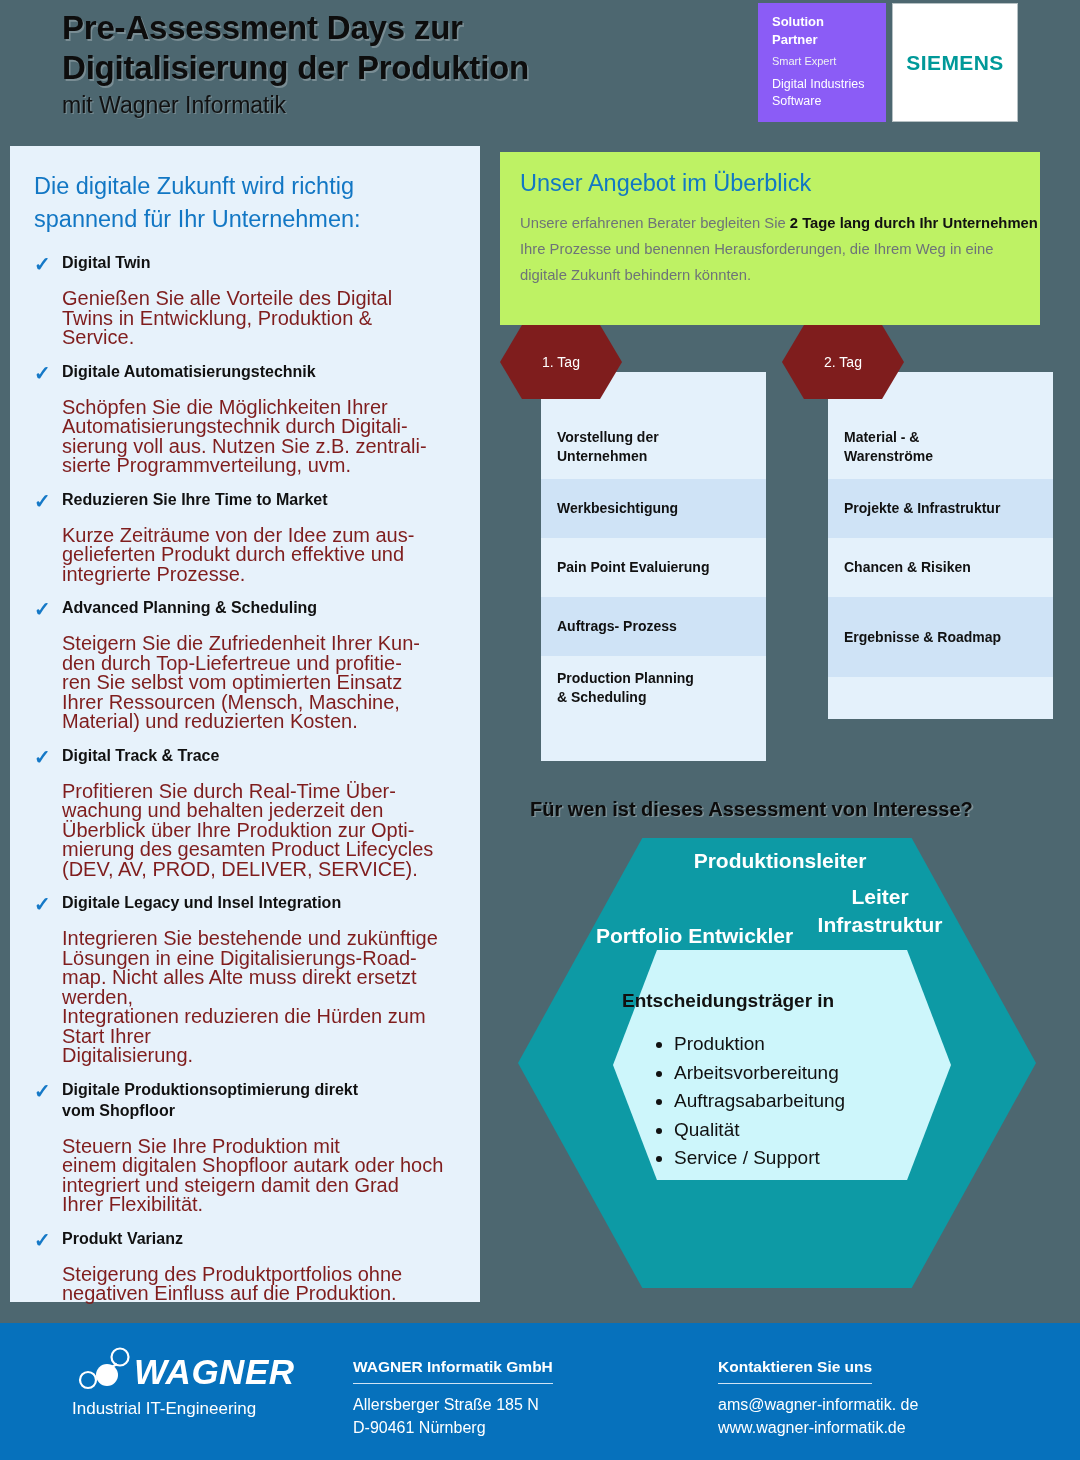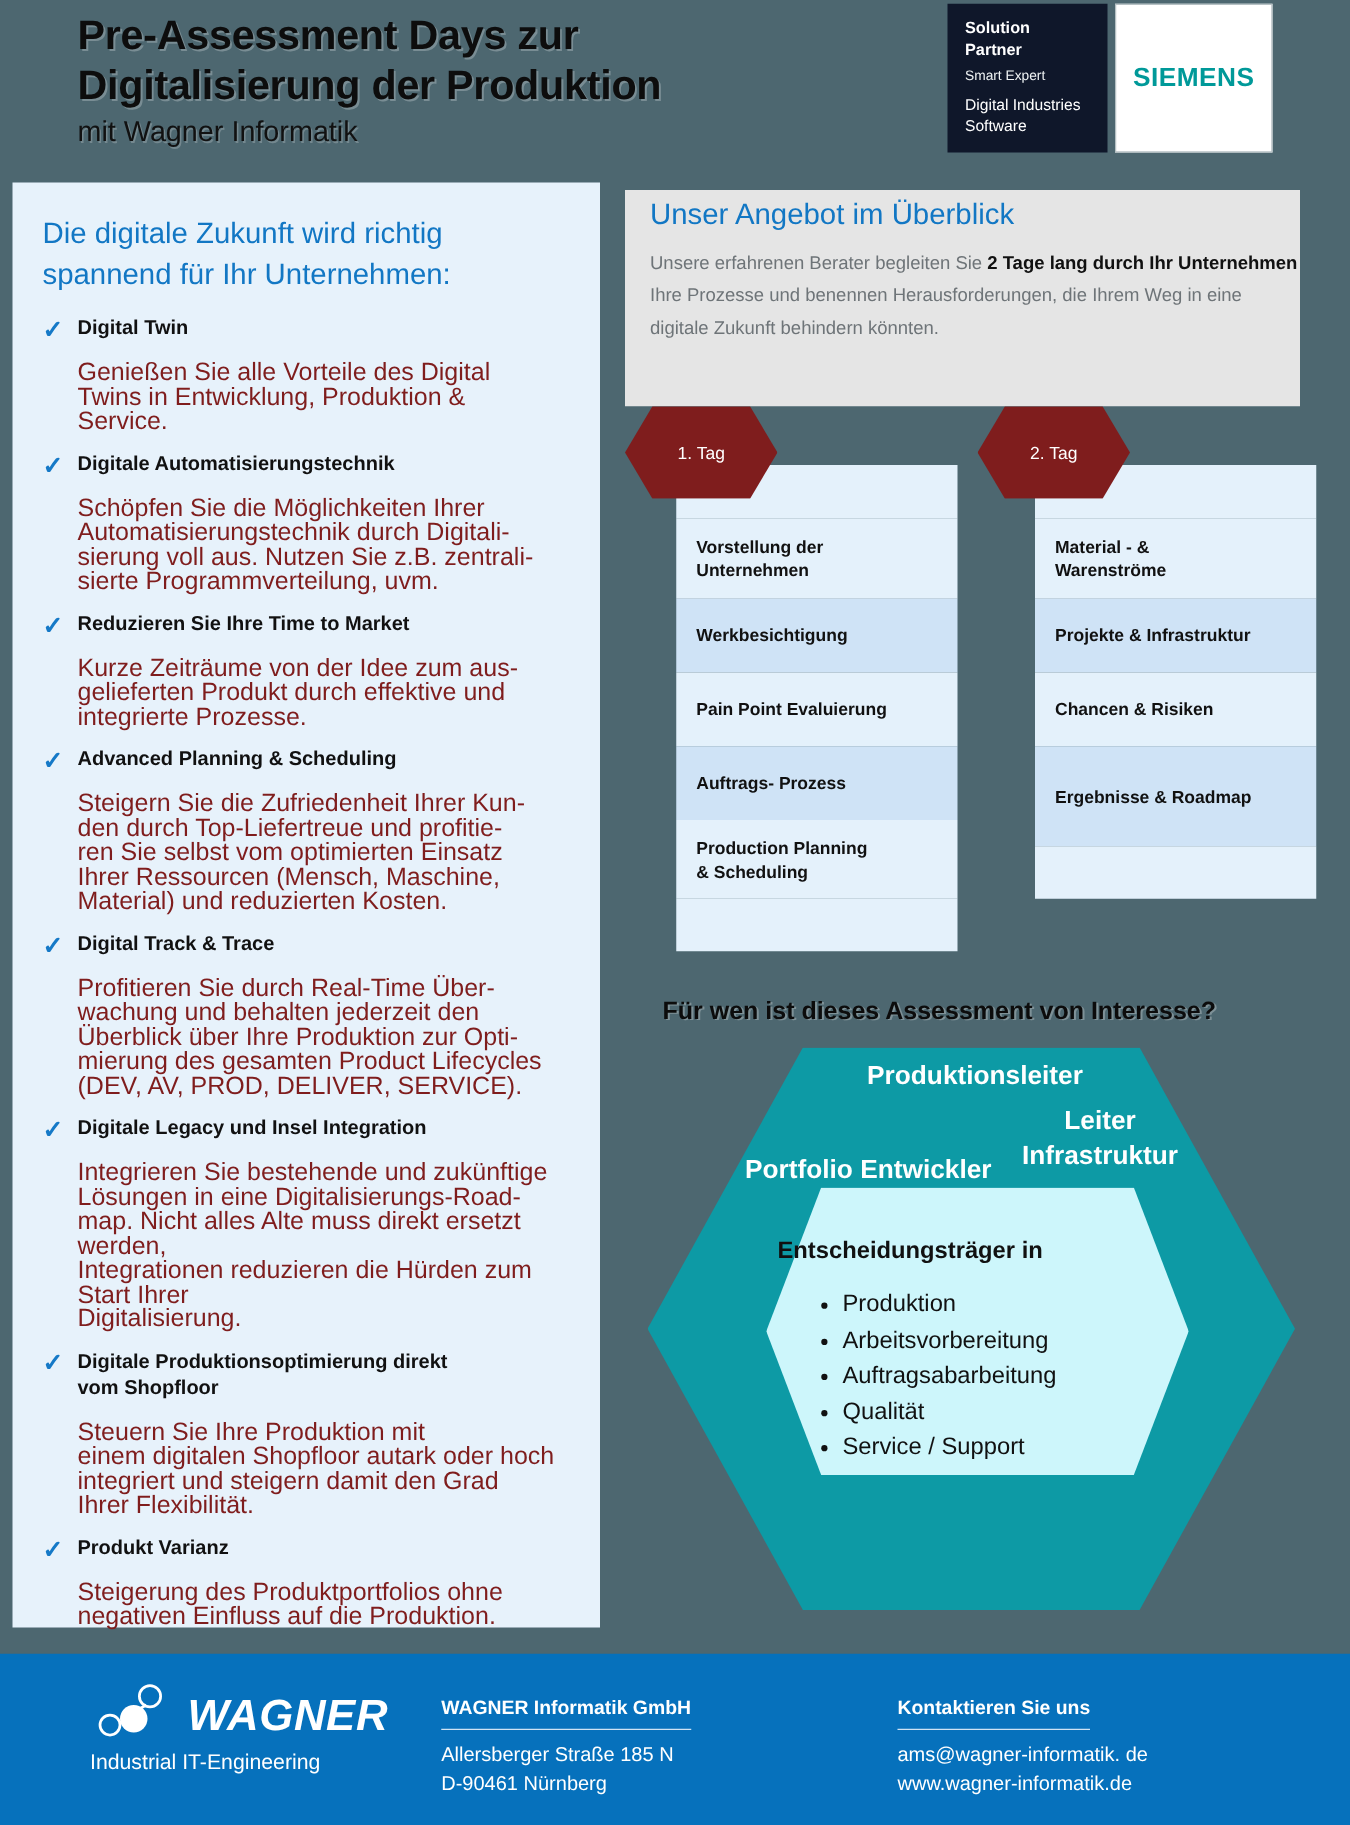--- a/index.html
+++ b/index.html
@@ -17,21 +17,21 @@
     line-height:40px;font-family:"Liberation Sans", sans-serif;
     text-shadow:1.5px 1.5px 0 rgba(255,255,255,0.25);
   }
   .title-l1{padding-top:6px;}
   .title-sub{
     font-size:23px;color:#111;line-height:30px;margin-top:2px;
     text-shadow:1.2px 1.2px 0 rgba(255,255,255,0.22);
   }
   .partner-box{
     position:absolute;left:758px;top:3px;width:128px;height:119px;
-    background:#0f172a;color:#fff;padding:10px 0 0 14px;box-sizing:border-box;
+    background:#8b5cf6;color:#fff;padding:10px 0 0 14px;box-sizing:border-box;
   }
   .pb-strong{font-size:13px;font-weight:bold;line-height:18px;}
   .pb-small{font-size:11px;line-height:15px;margin-top:5px;color:#eef2f3;}
   .pb-reg{font-size:12.5px;line-height:17px;margin-top:7px;}
   .siemens-box{
     position:absolute;left:892px;top:3px;width:126px;height:119px;background:#fff;
     border:1px solid #b6c1c4;box-sizing:border-box;
     display:flex;align-items:center;justify-content:center;
   }
   .siemens-word{color:#009999;font-size:21px;font-weight:bold;letter-spacing:0.4px;}
@@ -49,22 +49,22 @@
   .feat .check{
     color:#1579c7;font-size:20px;line-height:20px;width:28px;flex:0 0 28px;
     padding-top:2px;font-weight:bold;
   }
   .feat .body{flex:1;}
   .feat-title{font-size:16px;font-weight:bold;color:#111;line-height:21px;}
   .feat-desc{font-size:20px;color:#7f1d1d;line-height:19.5px;margin-top:16px;white-space:pre-line;}
 
   
   .offer-box{
-    position:absolute;left:500px;top:152px;width:540px;height:173px;background:#e5e5e5;
-    padding:4px 20px 0 20px;box-sizing:border-box;overflow:hidden;
+    position:absolute;left:500px;top:152px;width:540px;height:173px;background:#bef264;
+    padding:16px 20px 0 20px;box-sizing:border-box;overflow:hidden;
   }
   .offer-title{color:#1277c4;font-size:23.5px;line-height:30px;}
   .offer-text{font-size:14.8px;color:#6e7478;line-height:26px;margin-top:12px;white-space:nowrap;}
   .offer-text b{color:#111;font-weight:bold;}
 
   
   .hexbadge{
     position:absolute;width:122px;height:74px;background:#7f1d1d;color:#fff;
     clip-path:polygon(18% 0%, 82% 0%, 100% 50%, 82% 100%, 18% 100%, 0% 50%);
     display:flex;align-items:center;justify-content:center;
@@ -104,21 +104,21 @@
   #role-1{left:596px;top:900px;width:210px;text-align:left;font-size:21px;line-height:28px;margin-top:22px;}
   #role-2{left:800px;top:883px;width:160px;text-align:center;font-size:21px;line-height:28px;}
   .aud-inner-title{position:absolute;left:622px;top:990px;font-size:19px;font-weight:bold;color:#111;}
   .aud-list{position:absolute;left:648px;top:1030px;margin:0;padding:0 0 0 26px;list-style:disc;}
   .aud-list li{font-size:19px;color:#111;line-height:28.5px;}
 
   
   .footer{position:absolute;left:0;top:1323px;width:1080px;height:137px;background:#0671bc;}
   .logo-wrap{position:absolute;left:72px;top:24px;width:260px;color:#fff;}
   .logo-row{display:flex;align-items:center;}
-  .logo-word{font-size:35px;font-style:italic;font-weight:bold;letter-spacing:0.5px;margin-left:16px;}
+  .logo-word{font-size:35px;font-style:italic;font-weight:bold;letter-spacing:0.5px;margin-left:0;}
   .logo-tag{font-size:17px;margin-top:2px;margin-left:0px;}
   .f-col{position:absolute;color:#fff;}
   #f-col-company{left:353px;top:35px;width:250px;}
   #f-col-contact{left:718px;top:35px;width:280px;}
   .f-head{font-size:15.5px;font-weight:bold;padding-bottom:7px;border-bottom:1.3px solid #cfe3f4;display:inline-block;}
   .f-line{font-size:16px;line-height:23px;margin-top:9px;}
   .f-line.second{margin-top:0;}
 </style>
 </head>
 <body>

